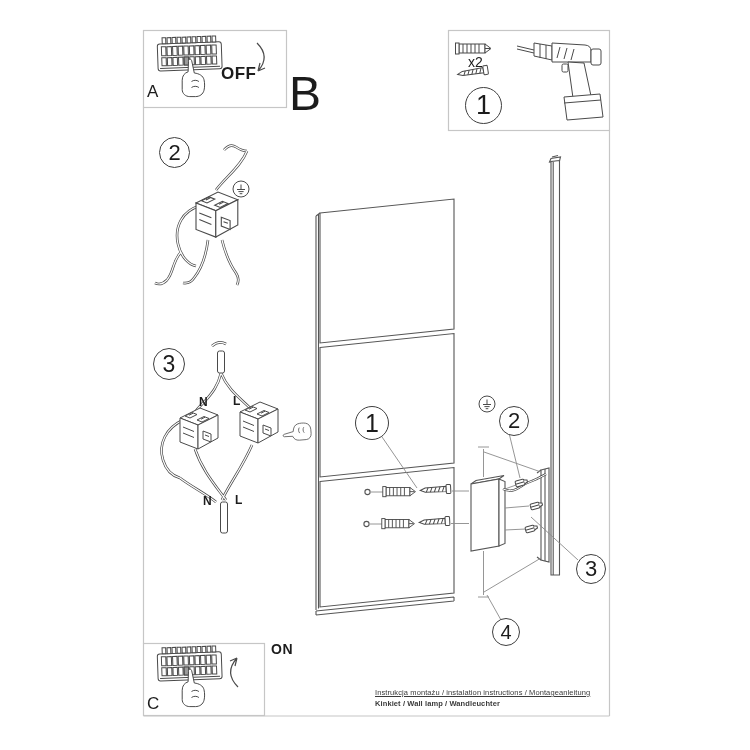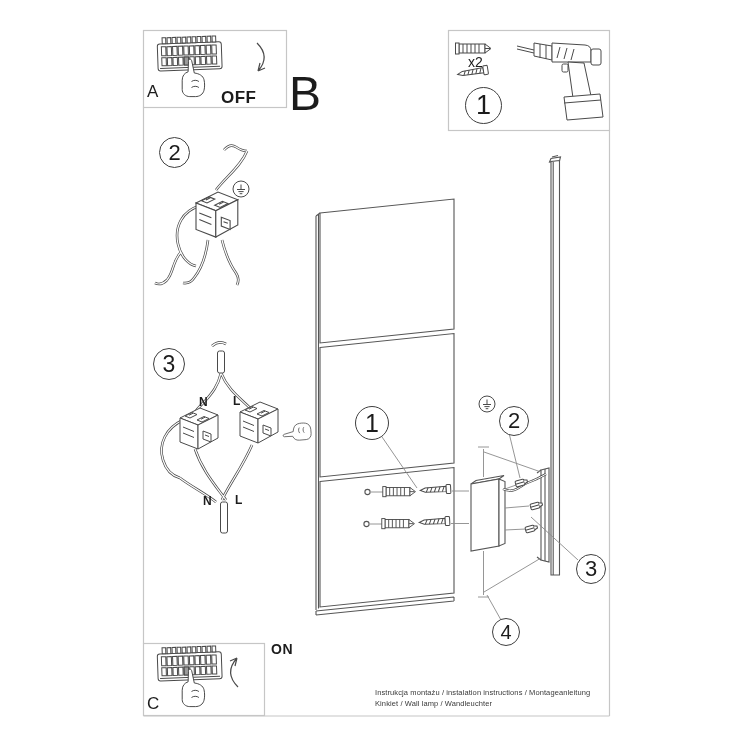--- a/index.html
+++ b/index.html
@@ -3,30 +3,30 @@
 <meta charset="utf-8">
 <style>
   html,body{margin:0;padding:0;background:#ffffff;}
   .canvas{position:relative;width:750px;height:750px;background:#ffffff;overflow:hidden;
           font-family:"Liberation Sans",sans-serif;color:#1c1c1c;}
   .canvas svg{position:absolute;left:0;top:0;}
   .t{position:absolute;white-space:nowrap;}
   .badge{position:absolute;border:1.4px solid #3f3f3f;border-radius:50%;background:#fff;
          display:flex;align-items:center;justify-content:center;line-height:1;}
   .lbl-a{left:147px;top:82px;font-size:17px;}
-  .lbl-off{left:221px;top:88px;font-size:17px;font-weight:bold;letter-spacing:.5px;}
+  .lbl-off{left:221px;top:64px;font-size:17px;font-weight:bold;letter-spacing:.5px;}
   .lbl-b{left:289px;top:66px;font-size:48px;}
   .lbl-x2{left:468px;top:54px;font-size:14px;}
   .lbl-c{left:147px;top:694px;font-size:17px;}
   .lbl-on{left:243px;top:641px;font-size:14px;font-weight:bold;letter-spacing:.5px;margin-left:28px;}
   .wl{font-size:12px;font-weight:bold;}
   .n-top{left:199px;top:395px;} .l-top{left:233px;top:394px;}
   .n-bot{left:203px;top:494px;} .l-bot{left:235px;top:493px;}
   .footer{left:375px;font-size:7.5px;color:#3a3a3a;letter-spacing:.1px;}
-  .f1{top:688px;} .f2{top:699px;}
+  .f1{top:688px;text-decoration:underline;} .f2{top:699px;font-weight:bold;}
   .b-kit1{left:465px;top:87px;width:35px;height:35px;font-size:27px;}
   .b-s2{left:159px;top:137px;width:29px;height:29px;font-size:22px;}
   .b-s3{left:153px;top:348px;width:30px;height:30px;font-size:23px;}
   .b-c1{left:355px;top:406px;width:32px;height:32px;font-size:25px;}
   .b-c2{left:499px;top:406px;width:28px;height:28px;font-size:22px;}
   .b-c3{left:576px;top:554px;width:28px;height:28px;font-size:22px;}
   .b-c4{left:492px;top:618px;width:26px;height:26px;font-size:20px;}
 </style>
 </head>
 <body>

